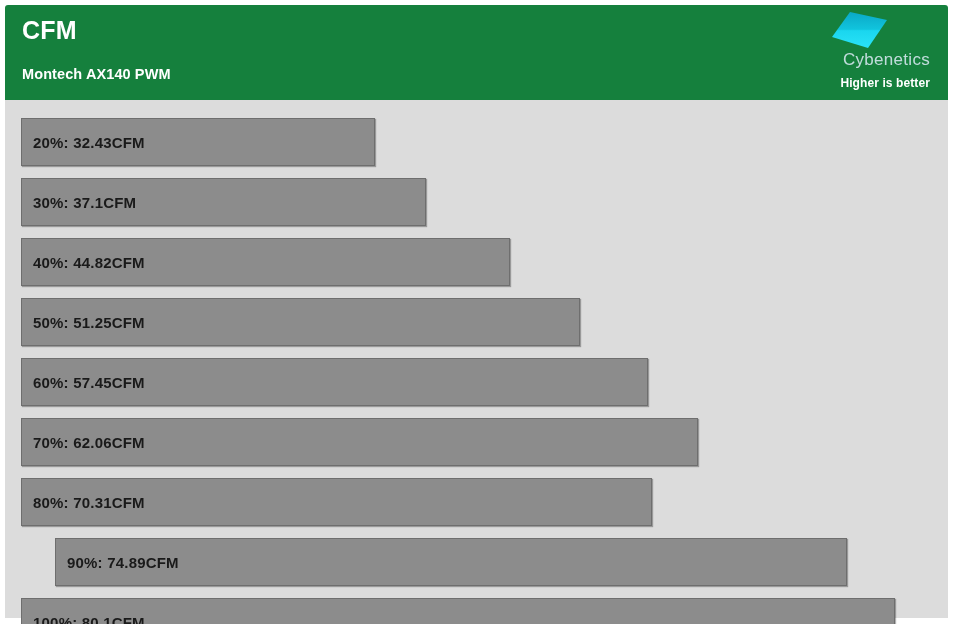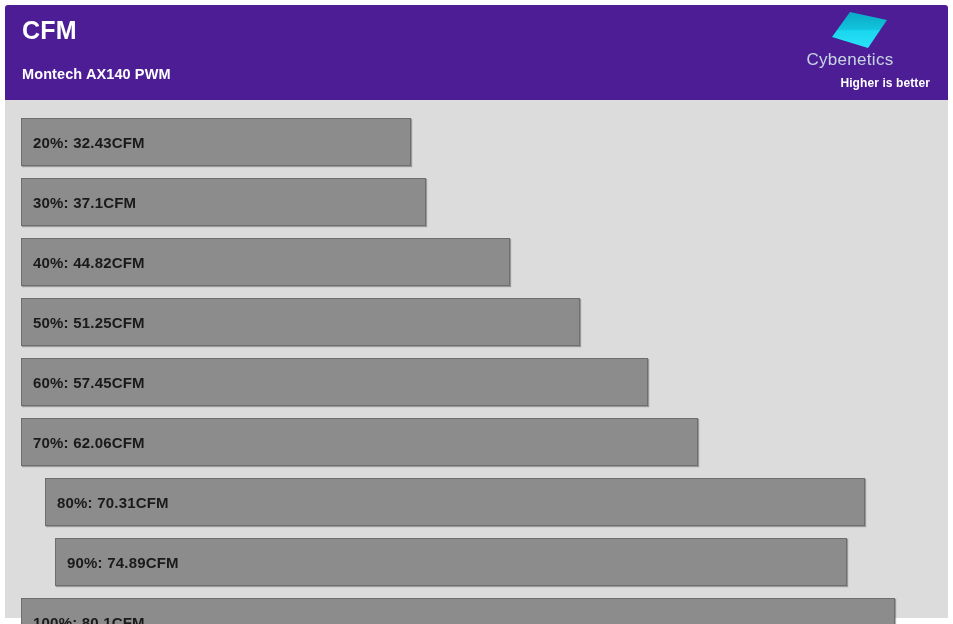--- a/index.html
+++ b/index.html
@@ -24,21 +24,21 @@
     box-sizing: border-box;
   }
 
   
   .header {
     position: absolute;
     left: 5px;
     top: 5px;
     width: 943px;
     height: 95px;
-    background: #4c1d95;
+    background: #15803d;
     border-radius: 3px 3px 0 0;
     box-sizing: border-box;
     overflow: hidden;
   }
 
   .header-titles {
     position: absolute;
     left: 17px;
     top: 10px;
   }
@@ -77,21 +77,21 @@
     top: 5px;
     width: 58px;
     height: 40px;
   }
 
   .brand-name {
     position: absolute;
     right: 10px;
     top: 44px;
     width: 160px;
-    text-align: center;
+    text-align: right;
     color: #cfe4e9;
     font-size: 17px;
     font-weight: normal;
     letter-spacing: 0.3px;
     line-height: 21px;
     opacity: 0.92;
     white-space: nowrap;
   }
 
   .brand-tagline {
@@ -182,21 +182,21 @@
         </svg>
       </div>
       <div class="brand-name">Cybenetics</div>
       <div class="brand-tagline">Higher is better</div>
     </div>
 
   </div>
 
   <div class="plot">
     <div class="bars" id="bars-container">
-        <div class="bar-row" style="top: 18px; width: 390px;">
+        <div class="bar-row" style="top: 18px; width: 354px;">
           <div class="bar">
             <span class="bar-label">20%: 32.43CFM</span>
           </div>
         </div>
         <div class="bar-row" style="top: 78px; width: 405px; border-radius: 17px;">
           <div class="bar">
             <span class="bar-label">30%: 37.1CFM</span>
           </div>
         </div>
         <div class="bar-row" style="top: 138px; width: 489px; border-radius: 9px;">
@@ -212,21 +212,21 @@
         <div class="bar-row" style="top: 258px; width: 627px;">
           <div class="bar">
             <span class="bar-label">60%: 57.45CFM</span>
           </div>
         </div>
         <div class="bar-row" style="top: 318px; width: 677px;">
           <div class="bar">
             <span class="bar-label">70%: 62.06CFM</span>
           </div>
         </div>
-        <div class="bar-row" style="top: 378px; width: 820px; margin-left: 24px;">
+        <div class="bar-row" style="top: 378px; width: 631px;">
           <div class="bar">
             <span class="bar-label">80%: 70.31CFM</span>
           </div>
         </div>
         <div class="bar-row" style="top: 438px; width: 792px; margin-left: 34px;">
           <div class="bar">
             <span class="bar-label">90%: 74.89CFM</span>
           </div>
         </div>
         <div class="bar-row" style="top: 498px; width: 874px;">

